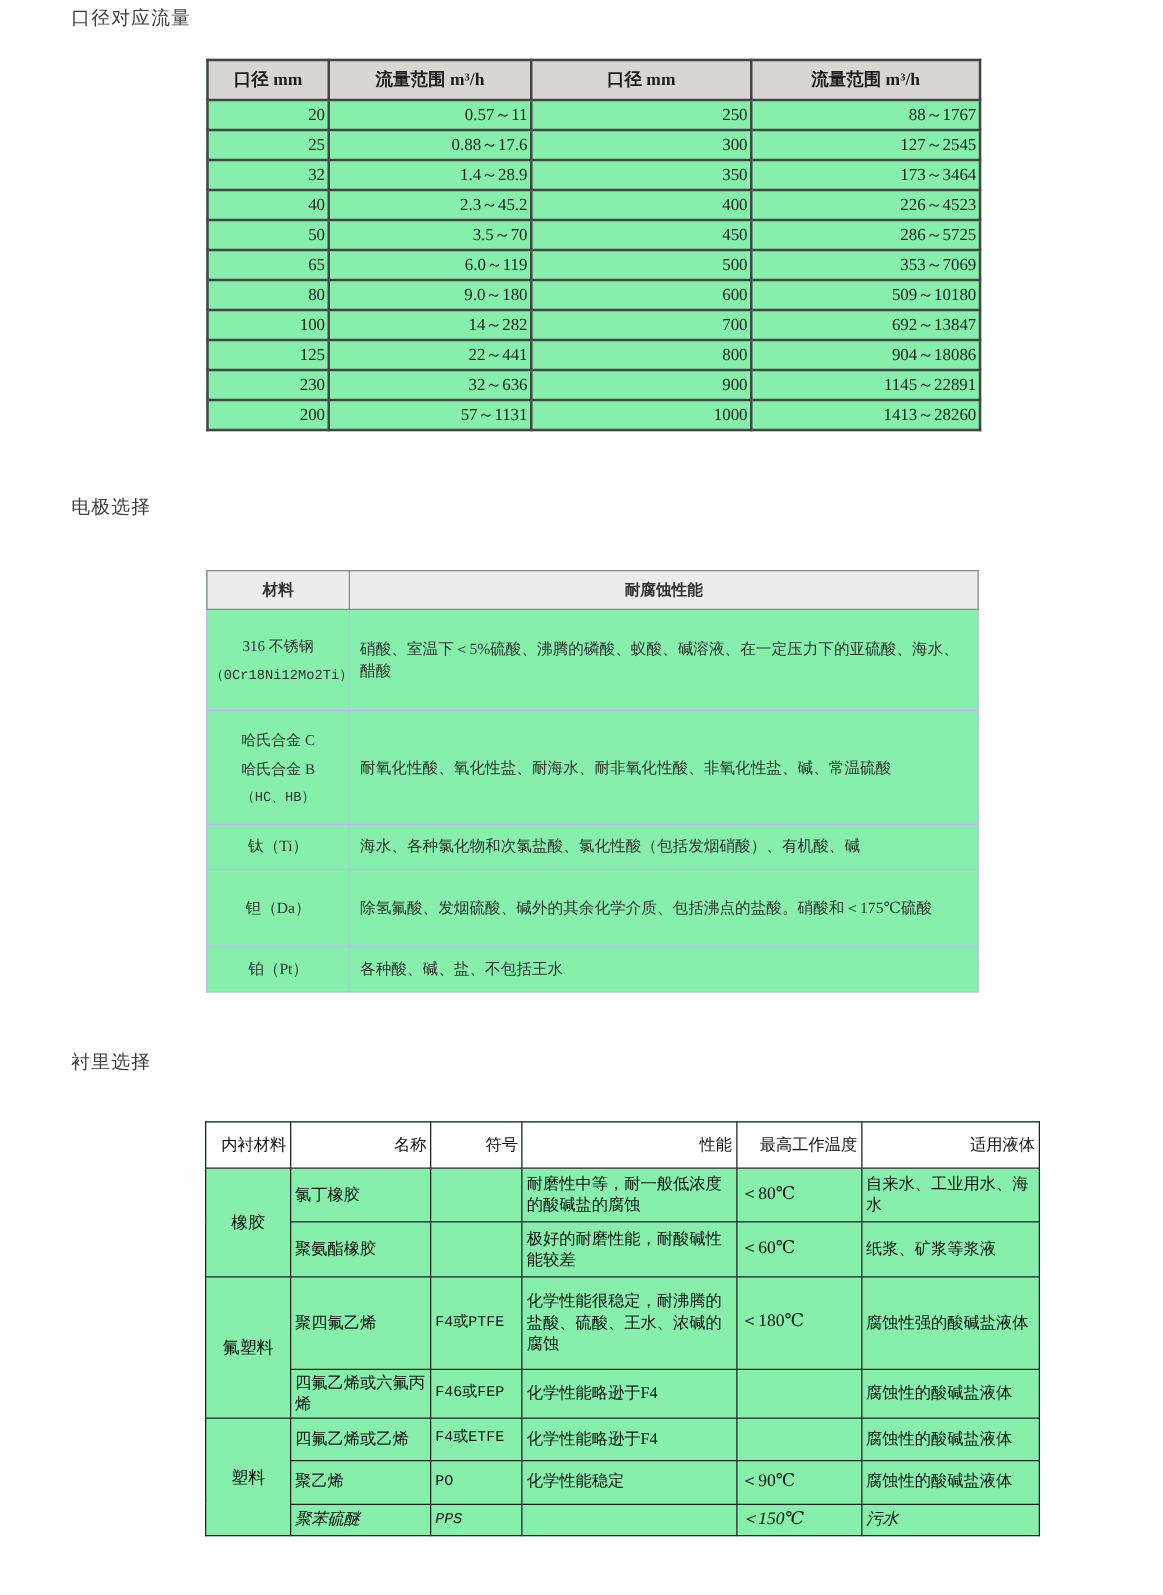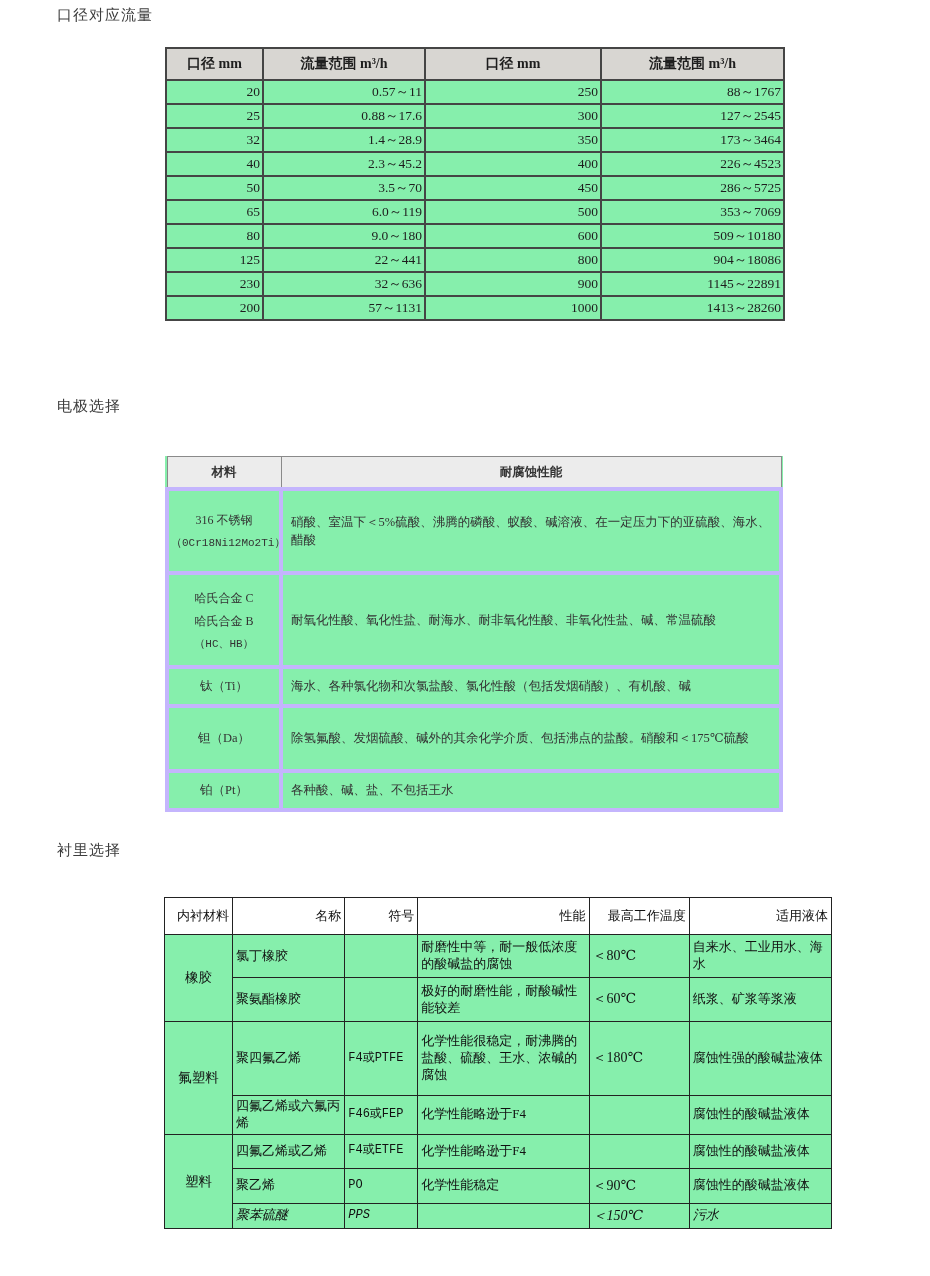--- a/index.html
+++ b/index.html
@@ -30,21 +30,21 @@
     font-size:13.5px;color:#1e1e1e;padding:0 2px;
   }
   .t1 .c1{width:97px;} .t1 .c2{width:162px;} .t1 .c3{width:176px;} .t1 .c4{width:183px;}
 
   
   .t2{left:165px;top:456px;width:618px;font-family:"Liberation Serif","DejaVu Serif",serif;}
   .t2 th{
     background:#ececec;border:1px solid #8a8a8a;height:28px;
     font-size:12.5px;font-weight:700;color:#333;text-align:center;padding:1px 2px;
   }
-  .t2 td{border:4px solid #c4b5fd;font-size:12.5px;color:#333;vertical-align:middle;}
+  .t2 td{border:1px solid #c4b5fd;font-size:12.5px;color:#333;vertical-align:middle;}
   .t2 .mat{width:114px;text-align:center;padding:2px;}
   .t2 .perf{text-align:left;padding:3px 8px;line-height:1.45;}
   .t2 .mline{margin:6px 0;font-size:12px;}
   .t2 .men{font-family:"Liberation Mono","DejaVu Sans Mono",monospace;font-size:11px;letter-spacing:0;}
   .t2 .r0 td{height:74px;} .t2 .r1 td{height:84px;} .t2 .r2 td{height:29px;}
   .t2 .r3 td{height:55px;} .t2 .r4 td{height:29px;}
 
   
   .t3{left:164px;top:897px;width:668px;font-family:"Liberation Serif","DejaVu Serif",serif;}
   .t3 th{
@@ -120,20 +120,26 @@
         <td>500</td>
         <td>353～7069</td>
       </tr>
       <tr>
         <td>80</td>
         <td>9.0～180</td>
         <td>600</td>
         <td>509～10180</td>
       </tr>
       <tr>
+        <td>100</td>
+        <td>14～282</td>
+        <td>700</td>
+        <td>692～13847</td>
+      </tr>
+      <tr>
         <td>125</td>
         <td>22～441</td>
         <td>800</td>
         <td>904～18086</td>
       </tr>
       <tr>
         <td>230</td>
         <td>32～636</td>
         <td>900</td>
         <td>1145～22891</td>

